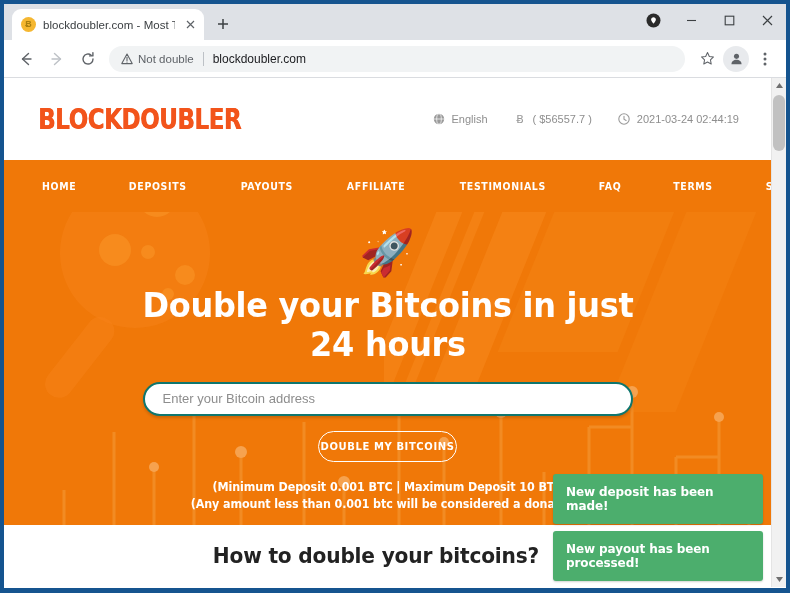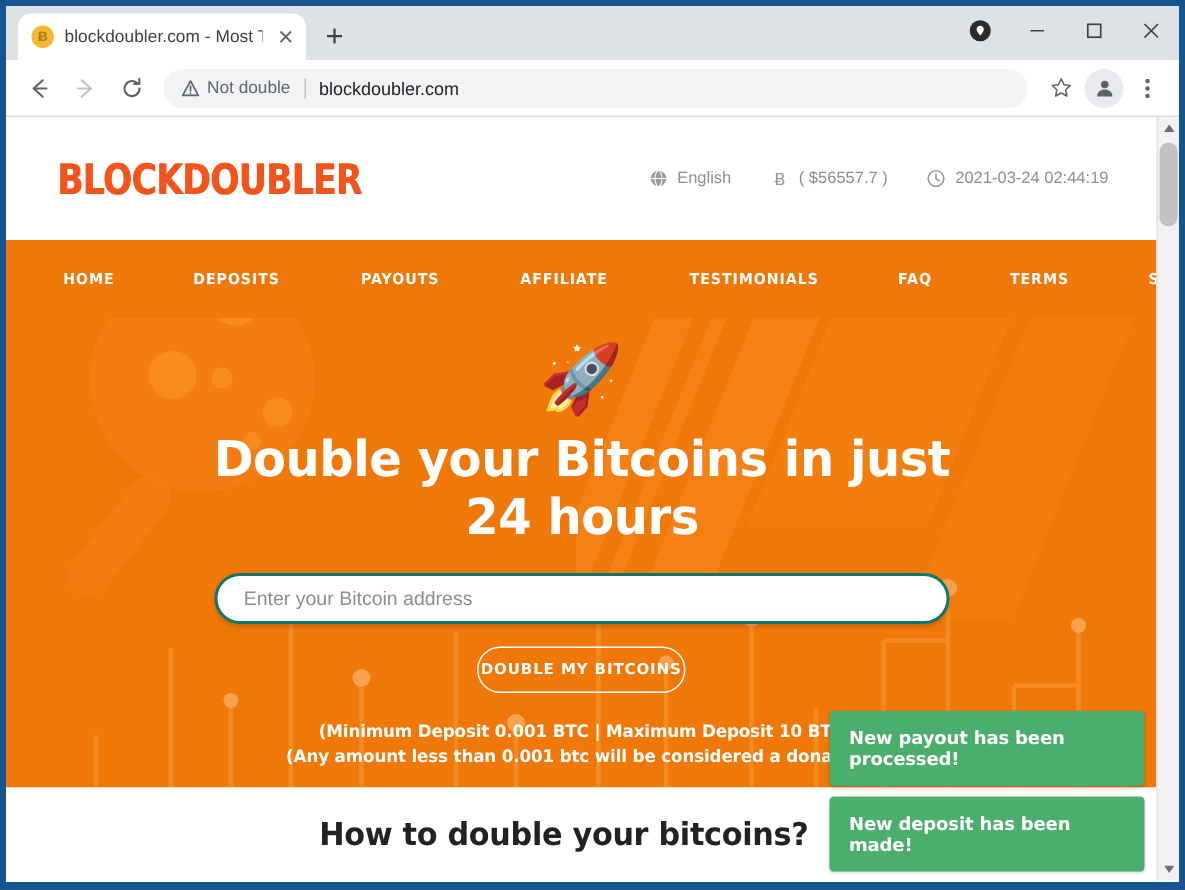--- a/index.html
+++ b/index.html
@@ -570,22 +570,22 @@
               <div class="limit-line">(Any amount less than 0.001 btc will be considered a donation)</div>
             </div>
           </div>
         </div>
 
         <div id="section-how">
           <h2 id="how-title">How to double your bitcoins?</h2>
         </div>
 
         <div id="toasts">
+          <div class="toast">New deposit has been made!</div>
           <div class="toast">New payout has been processed!</div>
-          <div class="toast">New deposit has been made!</div>
         </div>
 
       </div>
 
       <div id="scrollbar">
         <div class="sb-arrow">
           <svg width="7" height="5" viewBox="0 0 7 5" aria-hidden="true">
               <path d="M3.5 0 L7 5 L0 5 Z" fill="#6f6f6f"></path>
             </svg>
         </div>

